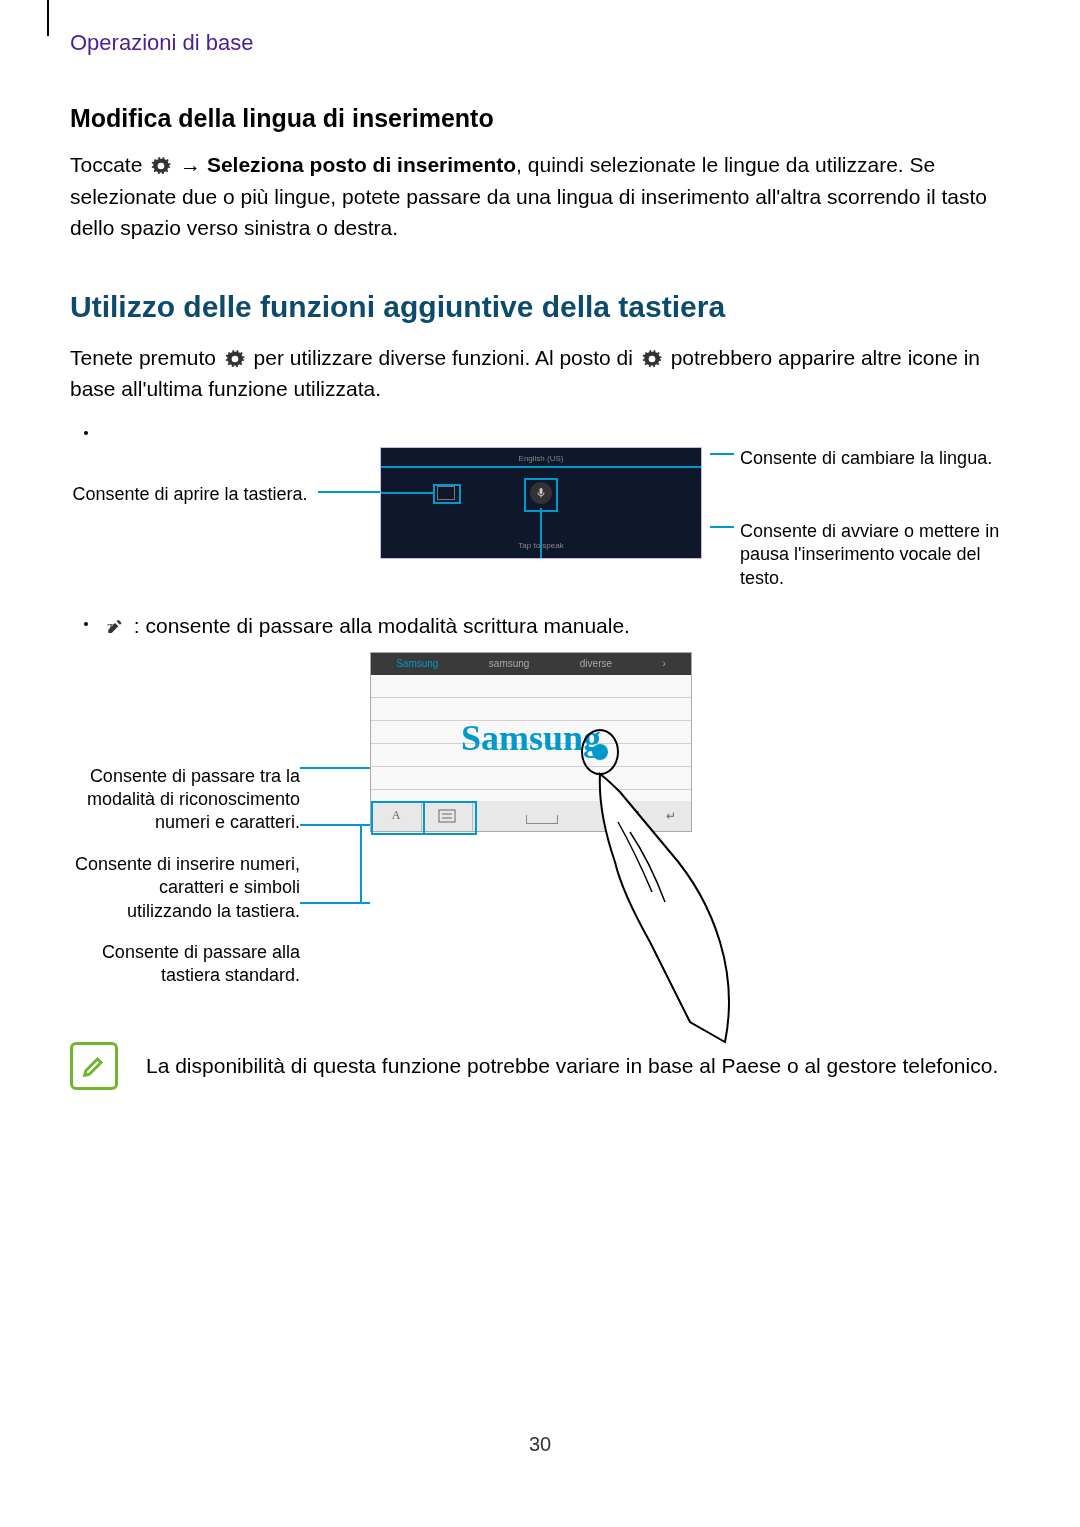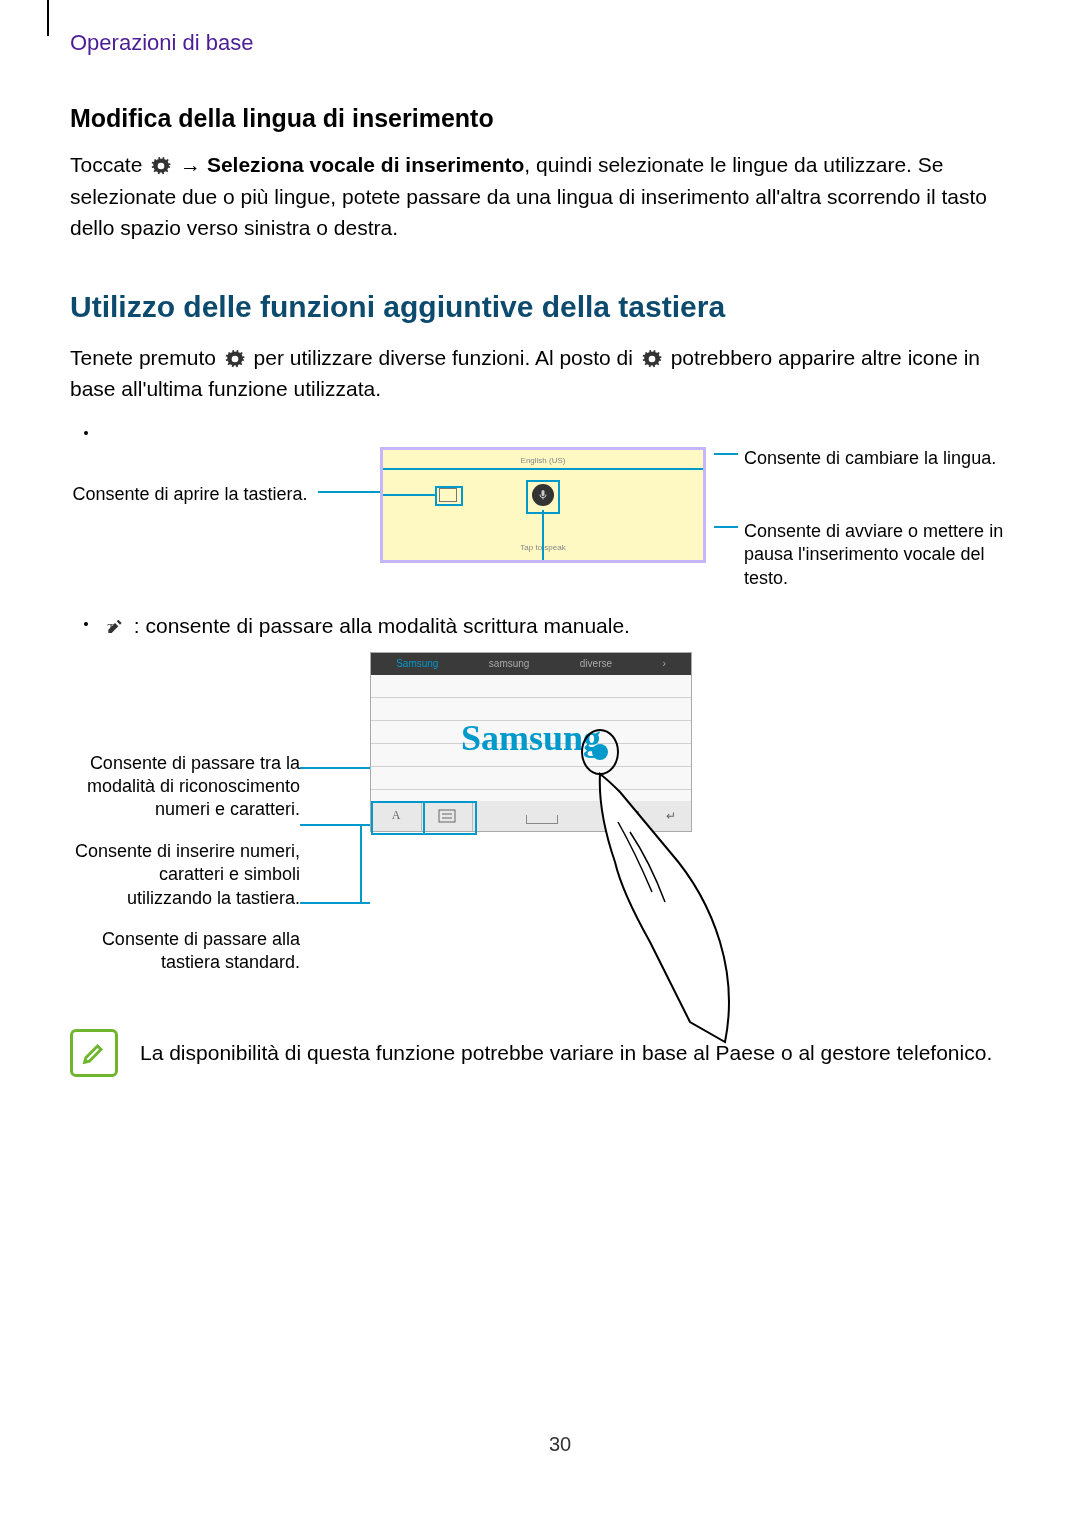--- a/index.html
+++ b/index.html
@@ -79,22 +79,22 @@
     line-height: 1.3;
   }
   .fig1-conn-l {
     width: 62px;
     margin-top: 44px;
     border-top: 2px solid #0099cc;
   }
   .fig1-dev {
     width: 320px;
     height: 110px;
-    background: #fef9c3;
-    border: 3px solid #c4b5fd;
+    background: #0f172a;
+    border: 1px solid #c4b5fd;
     position: relative;
     overflow: hidden;
   }
   .fig1-dev .lang-label {
     position:absolute; top:6px; left:50%; transform:translateX(-50%);
     font-size:8px; color:#888;
   }
   .fig1-dev .langbar {
     position:absolute; top:18px; left:0; right:0; height:2px; background:#0099cc;
   }
@@ -138,21 +138,21 @@
 
   
   .fig2 {
     display:flex; align-items:flex-start; margin: 10px 0 10px 0;
     position:relative;
   }
   .fig2-left {
     width:230px; font-size:18px; text-align:right; line-height:1.3;
     padding-top:100px;
   }
-  .fig2-left .lbl { margin-bottom:18px; }
+  .fig2-left .lbl { margin-bottom:18px;margin-top:13px; }
   .fig2-dev-wrap {
     position:relative;
   }
   .fig2-dev {
     width:320px; background:#fff; border:1px solid #aaa;
     position:relative;
   }
   .fig2-dev .sugg {
     height:22px; background:#3a3a3a; display:flex; align-items:center; justify-content:space-around;
     font-size:10px; color:#aaa;
@@ -180,47 +180,47 @@
   .fig2-dev .bottom .last { flex:0 0 40px; display:flex; align-items:center; justify-content:center; font-size:12px; color:#666;}
   .fig2-dev .hl { position:absolute; border:2px solid #0099cc; pointer-events:none; }
   
   .hand-overlay {
     position:absolute; top:60px; left:190px; width:180px; height:340px;
     pointer-events:none;
   }
 
   
   .note {
-    display:flex; align-items:flex-start; gap:22px; margin: 36px 0 0 0;
+    display:flex; align-items:flex-start; gap:28px; margin: 36px 0 0 0;
   }
   .note-icon {
     width:42px; height:42px; border:3px solid #6fb52e; border-radius:6px;
     display:flex; align-items:center; justify-content:center; flex:0 0 42px;
   }
   .note p { margin:8px 0 0 0; font-size:21px; }
 
   .page-num {
     position:absolute; bottom:24px; left:50%; transform:translateX(-50%);
-    font-size:20px; color:#333;margin-left:20px;
+    font-size:20px; color:#333;
   }
 </style>
 </head>
 <body>
 
 <div class="page">
   <div class="dec-left"></div>
   <div class="header">Operazioni di base</div>
 
   <h3 class="sub">Modifica della lingua di inserimento</h3>
   <p>
     <span>Toccate </span><span class="icon-inline">
         <svg viewBox="0 0 24 24" width="20" height="20">
           <path fill="#333" d="M12 8a4 4 0 100 8 4 4 0 000-8zm9 4l2 .5-.5 2-2-.3a9 9 0 01-1 2.4l1.3 1.6-1.4 1.4-1.6-1.3a9 9 0 01-2.4 1l.3 2-2 .5-.5-2a9 9 0 01-2.6 0l-.5 2-2-.5.3-2a9 9 0 01-2.4-1l-1.6 1.3-1.4-1.4 1.3-1.6a9 9 0 01-1-2.4l-2 .3-.5-2 2-.5a9 9 0 010-2.6l-2-.5.5-2 2 .3a9 9 0 011-2.4L3.5 4.9l1.4-1.4 1.6 1.3a9 9 0 012.4-1l-.3-2 2-.5.5 2a9 9 0 012.6 0l.5-2 2 .5-.3 2a9 9 0 012.4 1l1.6-1.3 1.4 1.4-1.3 1.6a9 9 0 011 2.4l2-.3.5 2-2 .5a9 9 0 010 2.6z"></path>
         </svg>
-      </span><span> → </span><span class="bold">Seleziona vocale di inserimento</span><span>, quindi selezionate le lingue da utilizzare. Se selezionate due o più lingue, potete passare da una lingua di inserimento all'altra scorrendo il tasto dello spazio verso sinistra o destra.</span>
+      </span><span> → </span><span class="bold">Seleziona posto di inserimento</span><span>, quindi selezionate le lingue da utilizzare. Se selezionate due o più lingue, potete passare da una lingua di inserimento all'altra scorrendo il tasto dello spazio verso sinistra o destra.</span>
   </p>
 
   <h2 class="sec">Utilizzo delle funzioni aggiuntive della tastiera</h2>
   <p>
     <span>Tenete premuto </span><span class="icon-inline">
         <svg viewBox="0 0 24 24" width="20" height="20">
           <path fill="#333" d="M12 8a4 4 0 100 8 4 4 0 000-8zm9 4l2 .5-.5 2-2-.3a9 9 0 01-1 2.4l1.3 1.6-1.4 1.4-1.6-1.3a9 9 0 01-2.4 1l.3 2-2 .5-.5-2a9 9 0 01-2.6 0l-.5 2-2-.5.3-2a9 9 0 01-2.4-1l-1.6 1.3-1.4-1.4 1.3-1.6a9 9 0 01-1-2.4l-2 .3-.5-2 2-.5a9 9 0 010-2.6l-2-.5.5-2 2 .3a9 9 0 011-2.4L3.5 4.9l1.4-1.4 1.6 1.3a9 9 0 012.4-1l-.3-2 2-.5.5 2a9 9 0 012.6 0l.5-2 2 .5-.3 2a9 9 0 012.4 1l1.6-1.3 1.4 1.4-1.3 1.6a9 9 0 011 2.4l2-.3.5 2-2 .5a9 9 0 010 2.6z"></path>
         </svg>
       </span><span> per utilizzare diverse funzioni. Al posto di </span><span class="icon-inline">
         <svg viewBox="0 0 24 24" width="20" height="20">

